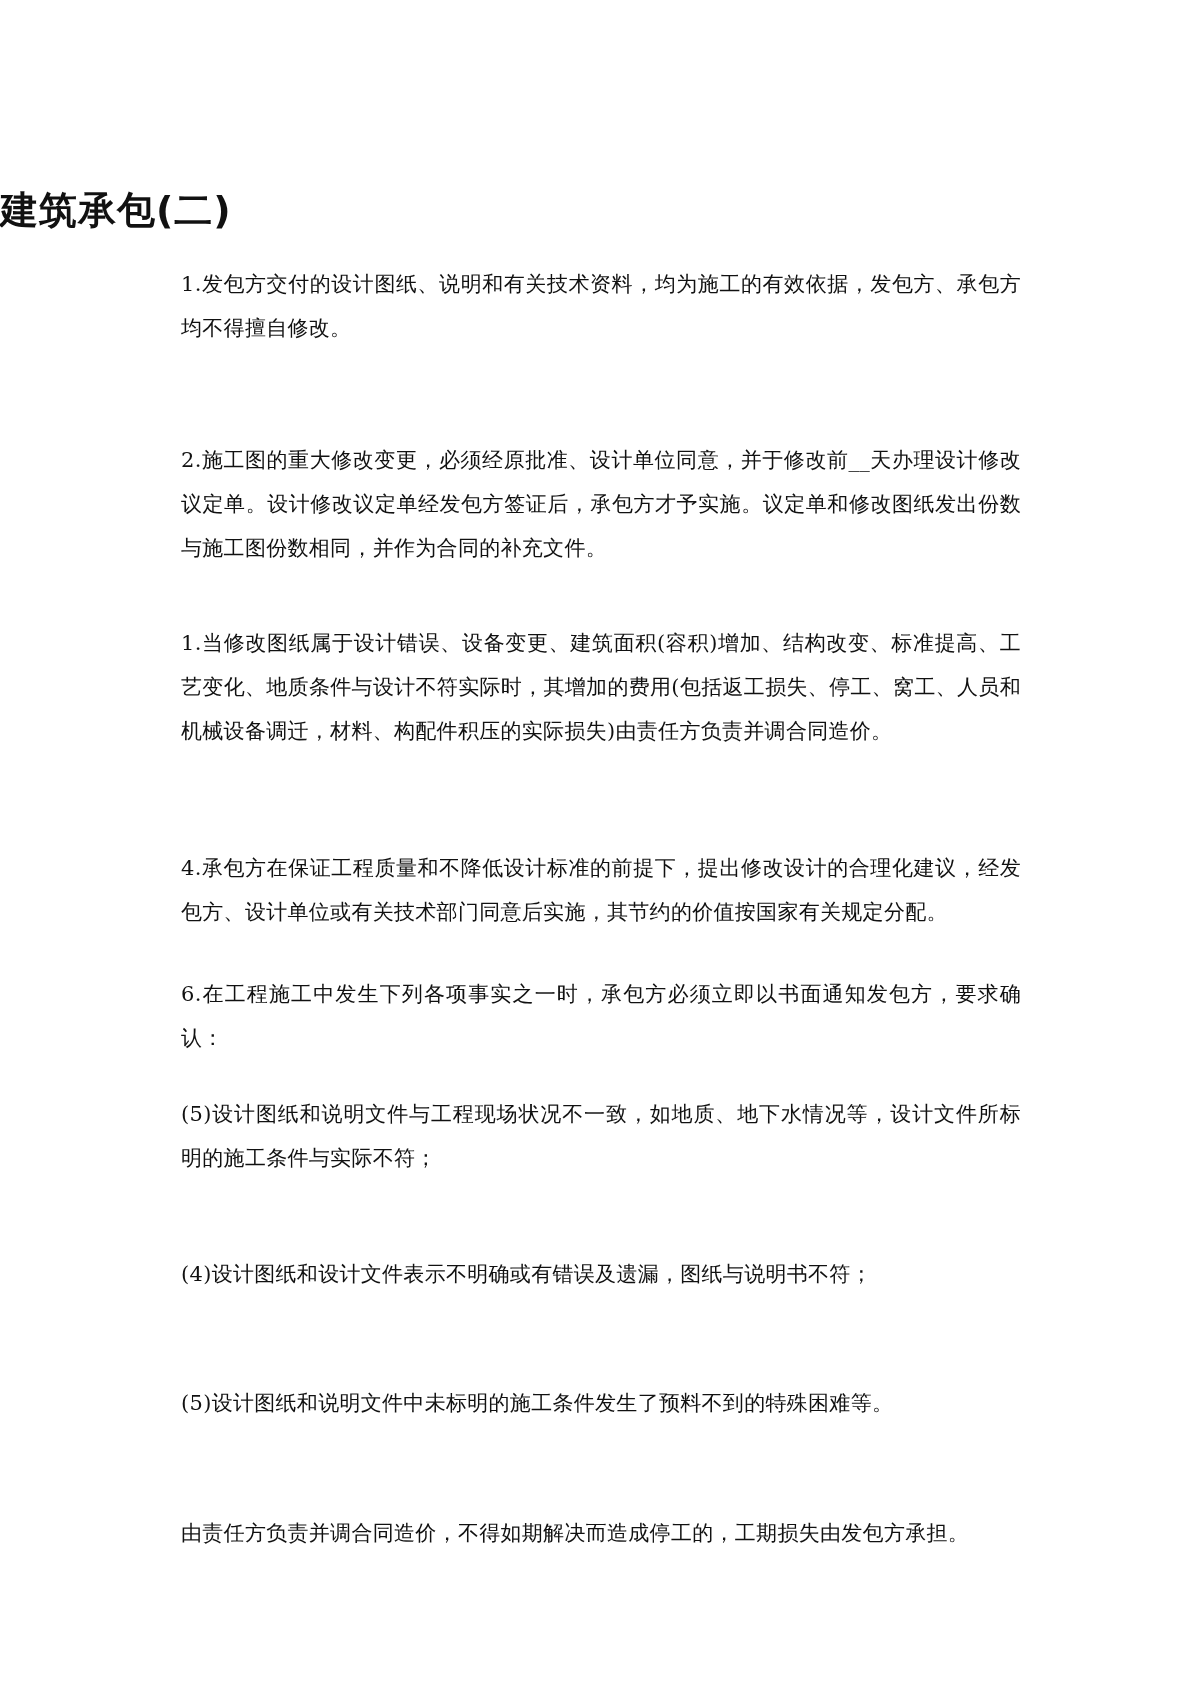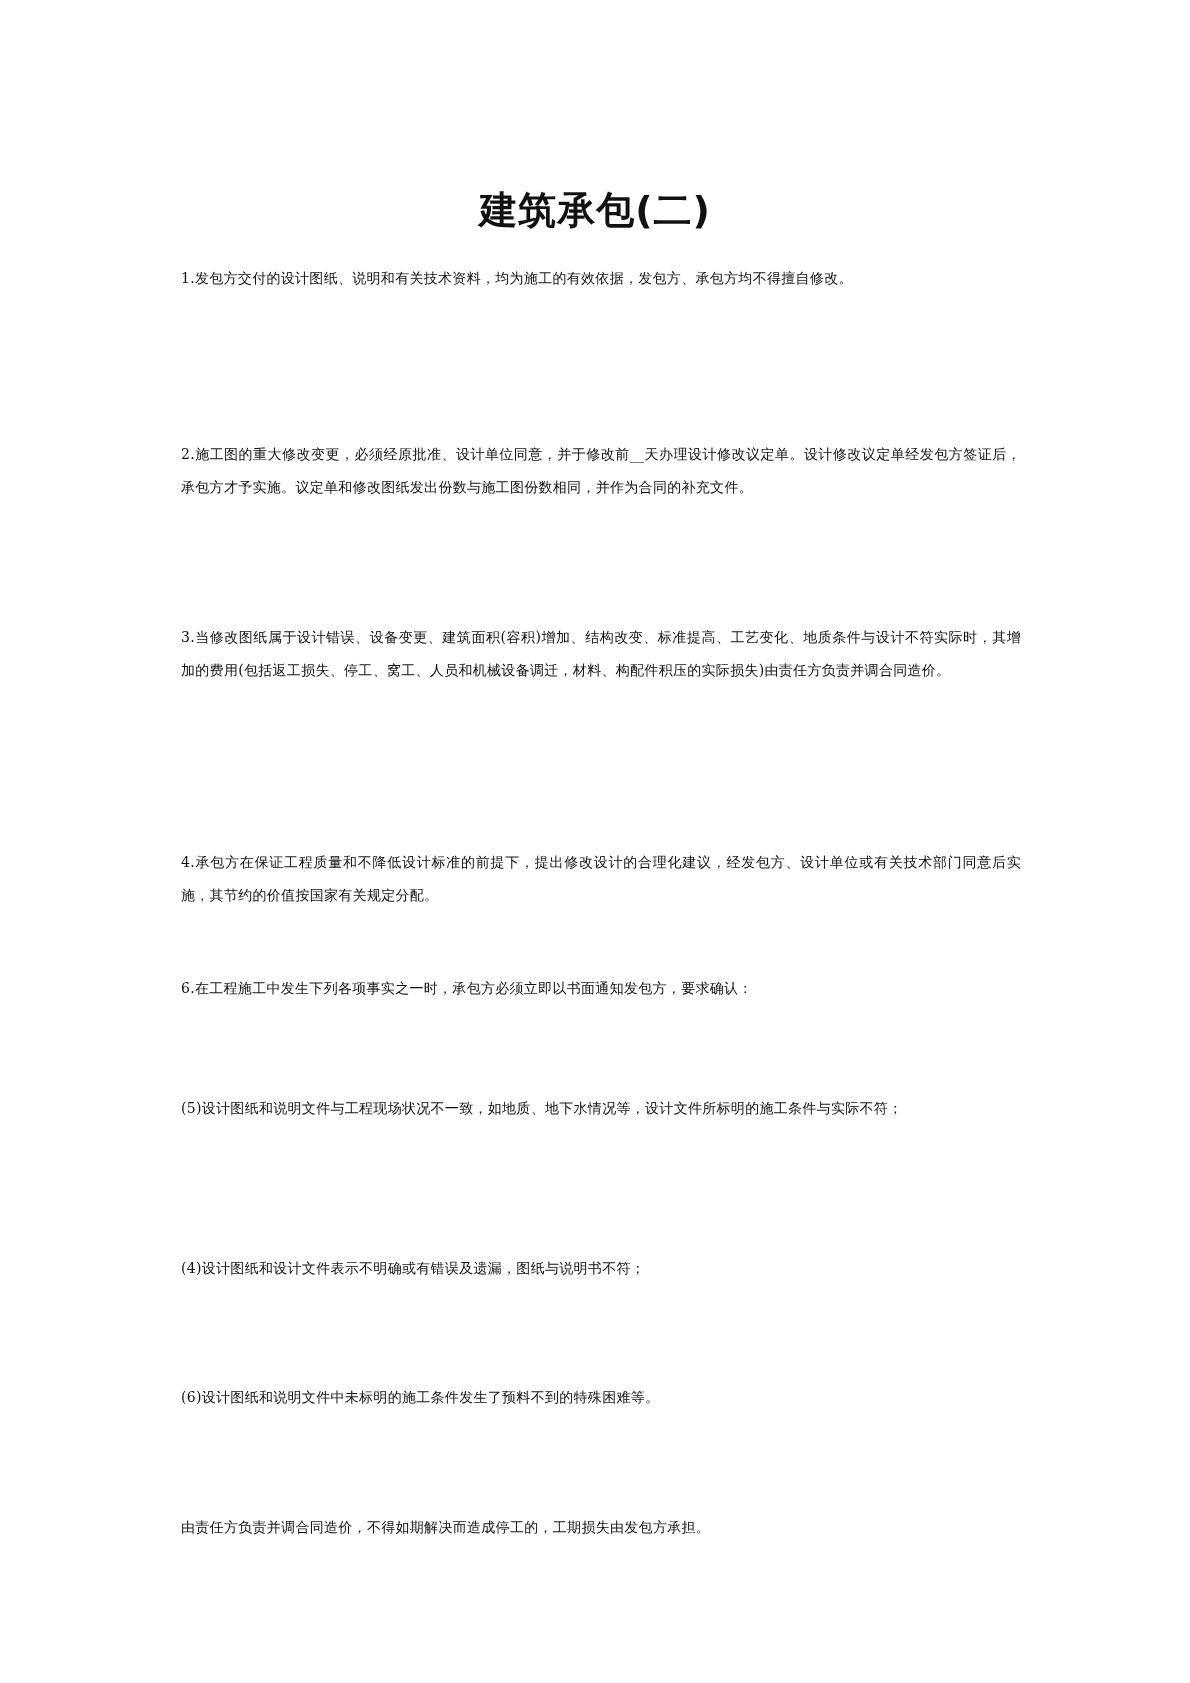--- a/index.html
+++ b/index.html
@@ -1,25 +1,25 @@
 <!DOCTYPE html>
 <html><head>
 <meta charset="utf-8">
 <style>
   html, body { margin: 0; padding: 0; background: #ffffff; }
   body { width: 1190px; height: 1683px; position: relative; overflow: hidden; font-family: "DejaVu Serif", serif; color: #111; }
-  .title { position: absolute; top: 160px; left: 0; width: 1190px; text-align: center; font-family: "DejaVu Sans", sans-serif; font-weight: bold; font-size: 38px; letter-spacing: 1px; }
-  .para { position: absolute; left: 181px; width: 840px; font-size: 14px; line-height: 33px; letter-spacing: 0.3px; margin: 0; text-align: justify; }
+  .title { position: absolute; top: 160px; left: 0; width: 1190px; text-align: left; font-family: "DejaVu Sans", sans-serif; font-weight: bold; font-size: 38px; letter-spacing: 1px; }
+  .para { position: absolute; left: 181px; width: 840px; font-size: 21px; line-height: 44px; letter-spacing: 0.3px; margin: 0; text-align: justify; }
 </style>
 </head>
 <body>
 
 <h1 class="title">建筑承包(二)</h1>
 
 <p class="para" style="top:262px">1.发包方交付的设计图纸、说明和有关技术资料，均为施工的有效依据，发包方、承包方均不得擅自修改。</p>
 <p class="para" style="top:438px">2.施工图的重大修改变更，必须经原批准、设计单位同意，并于修改前__天办理设计修改议定单。设计修改议定单经发包方签证后，承包方才予实施。议定单和修改图纸发出份数与施工图份数相同，并作为合同的补充文件。</p>
-<p class="para" style="top:621px">3.当修改图纸属于设计错误、设备变更、建筑面积(容积)增加、结构改变、标准提高、工艺变化、地质条件与设计不符实际时，其增加的费用(包括返工损失、停工、窝工、人员和机械设备调迁，材料、构配件积压的实际损失)由责任方负责并调合同造价。</p>
+<p class="para" style="top:621px">1.当修改图纸属于设计错误、设备变更、建筑面积(容积)增加、结构改变、标准提高、工艺变化、地质条件与设计不符实际时，其增加的费用(包括返工损失、停工、窝工、人员和机械设备调迁，材料、构配件积压的实际损失)由责任方负责并调合同造价。</p>
 <p class="para" style="top:846px">4.承包方在保证工程质量和不降低设计标准的前提下，提出修改设计的合理化建议，经发包方、设计单位或有关技术部门同意后实施，其节约的价值按国家有关规定分配。</p>
 <p class="para" style="top:972px">6.在工程施工中发生下列各项事实之一时，承包方必须立即以书面通知发包方，要求确认：</p>
 <p class="para" style="top:1092px">(5)设计图纸和说明文件与工程现场状况不一致，如地质、地下水情况等，设计文件所标明的施工条件与实际不符；</p>
 <p class="para" style="top:1252px">(4)设计图纸和设计文件表示不明确或有错误及遗漏，图纸与说明书不符；</p>
-<p class="para" style="top:1381px">(6)设计图纸和说明文件中未标明的施工条件发生了预料不到的特殊困难等。</p>
+<p class="para" style="top:1381px">(5)设计图纸和说明文件中未标明的施工条件发生了预料不到的特殊困难等。</p>
 <p class="para" style="top:1511px">由责任方负责并调合同造价，不得如期解决而造成停工的，工期损失由发包方承担。</p>
 
 </body></html>

